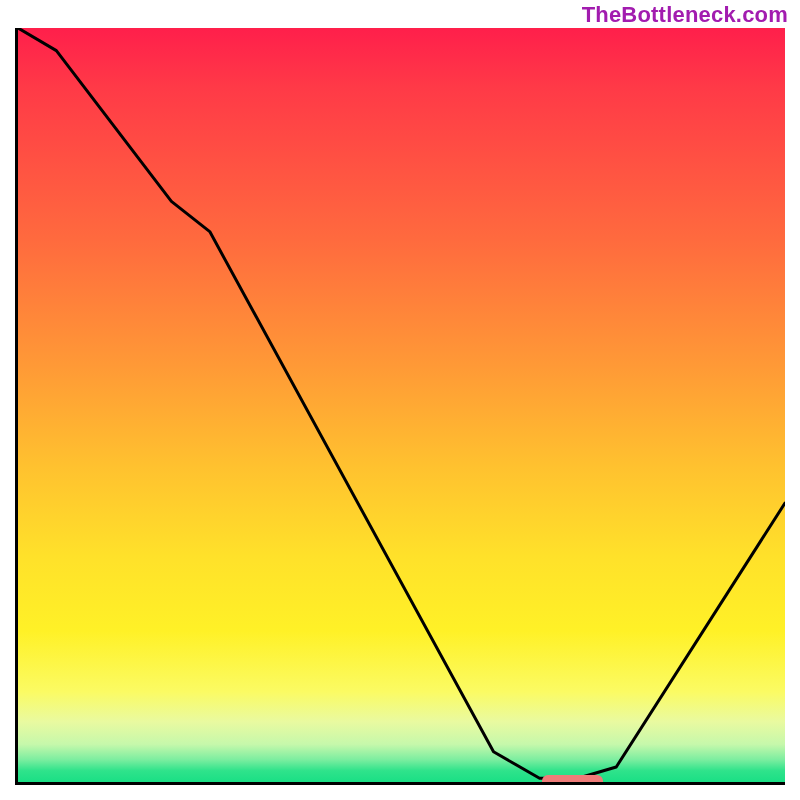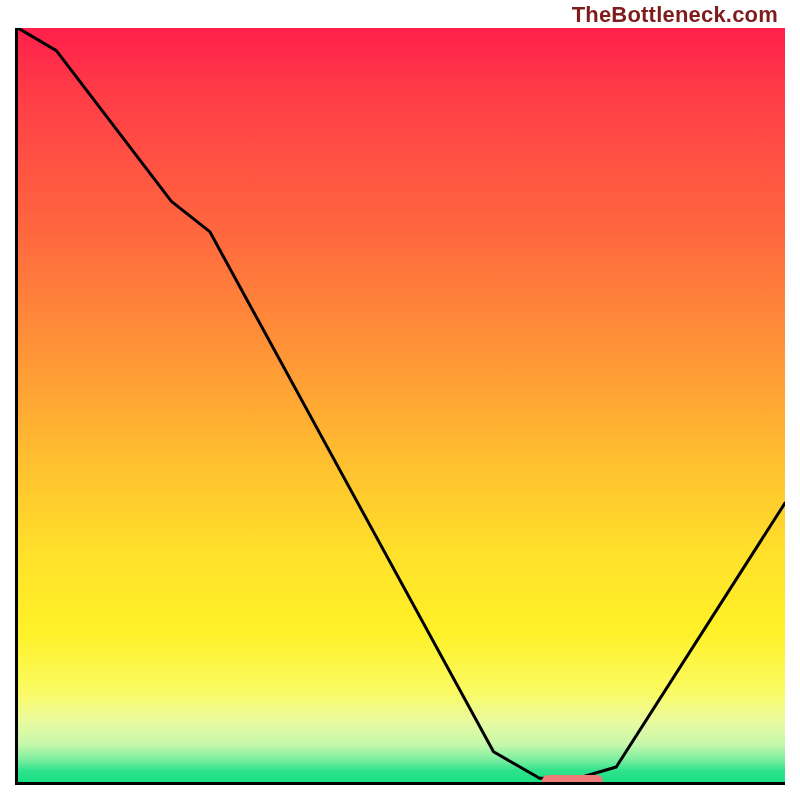--- a/index.html
+++ b/index.html
@@ -13,24 +13,24 @@
   }
   .frame {
     position: relative;
     width: 800px;
     height: 800px;
     box-sizing: border-box;
   }
   .watermark {
     position: absolute;
     top: 2px;
-    right: 22px;
+    right: 12px;
     font-size: 22px;
     font-weight: 600;
-    color: #7f1d1d;
+    color: #a21caf;
     letter-spacing: 0.2px;
   }
   .plot {
     position: absolute;
     left: 15px;
     top: 28px;
     width: 770px;
     height: 757px;
     box-sizing: border-box;
     border-left: 3px solid #000;

